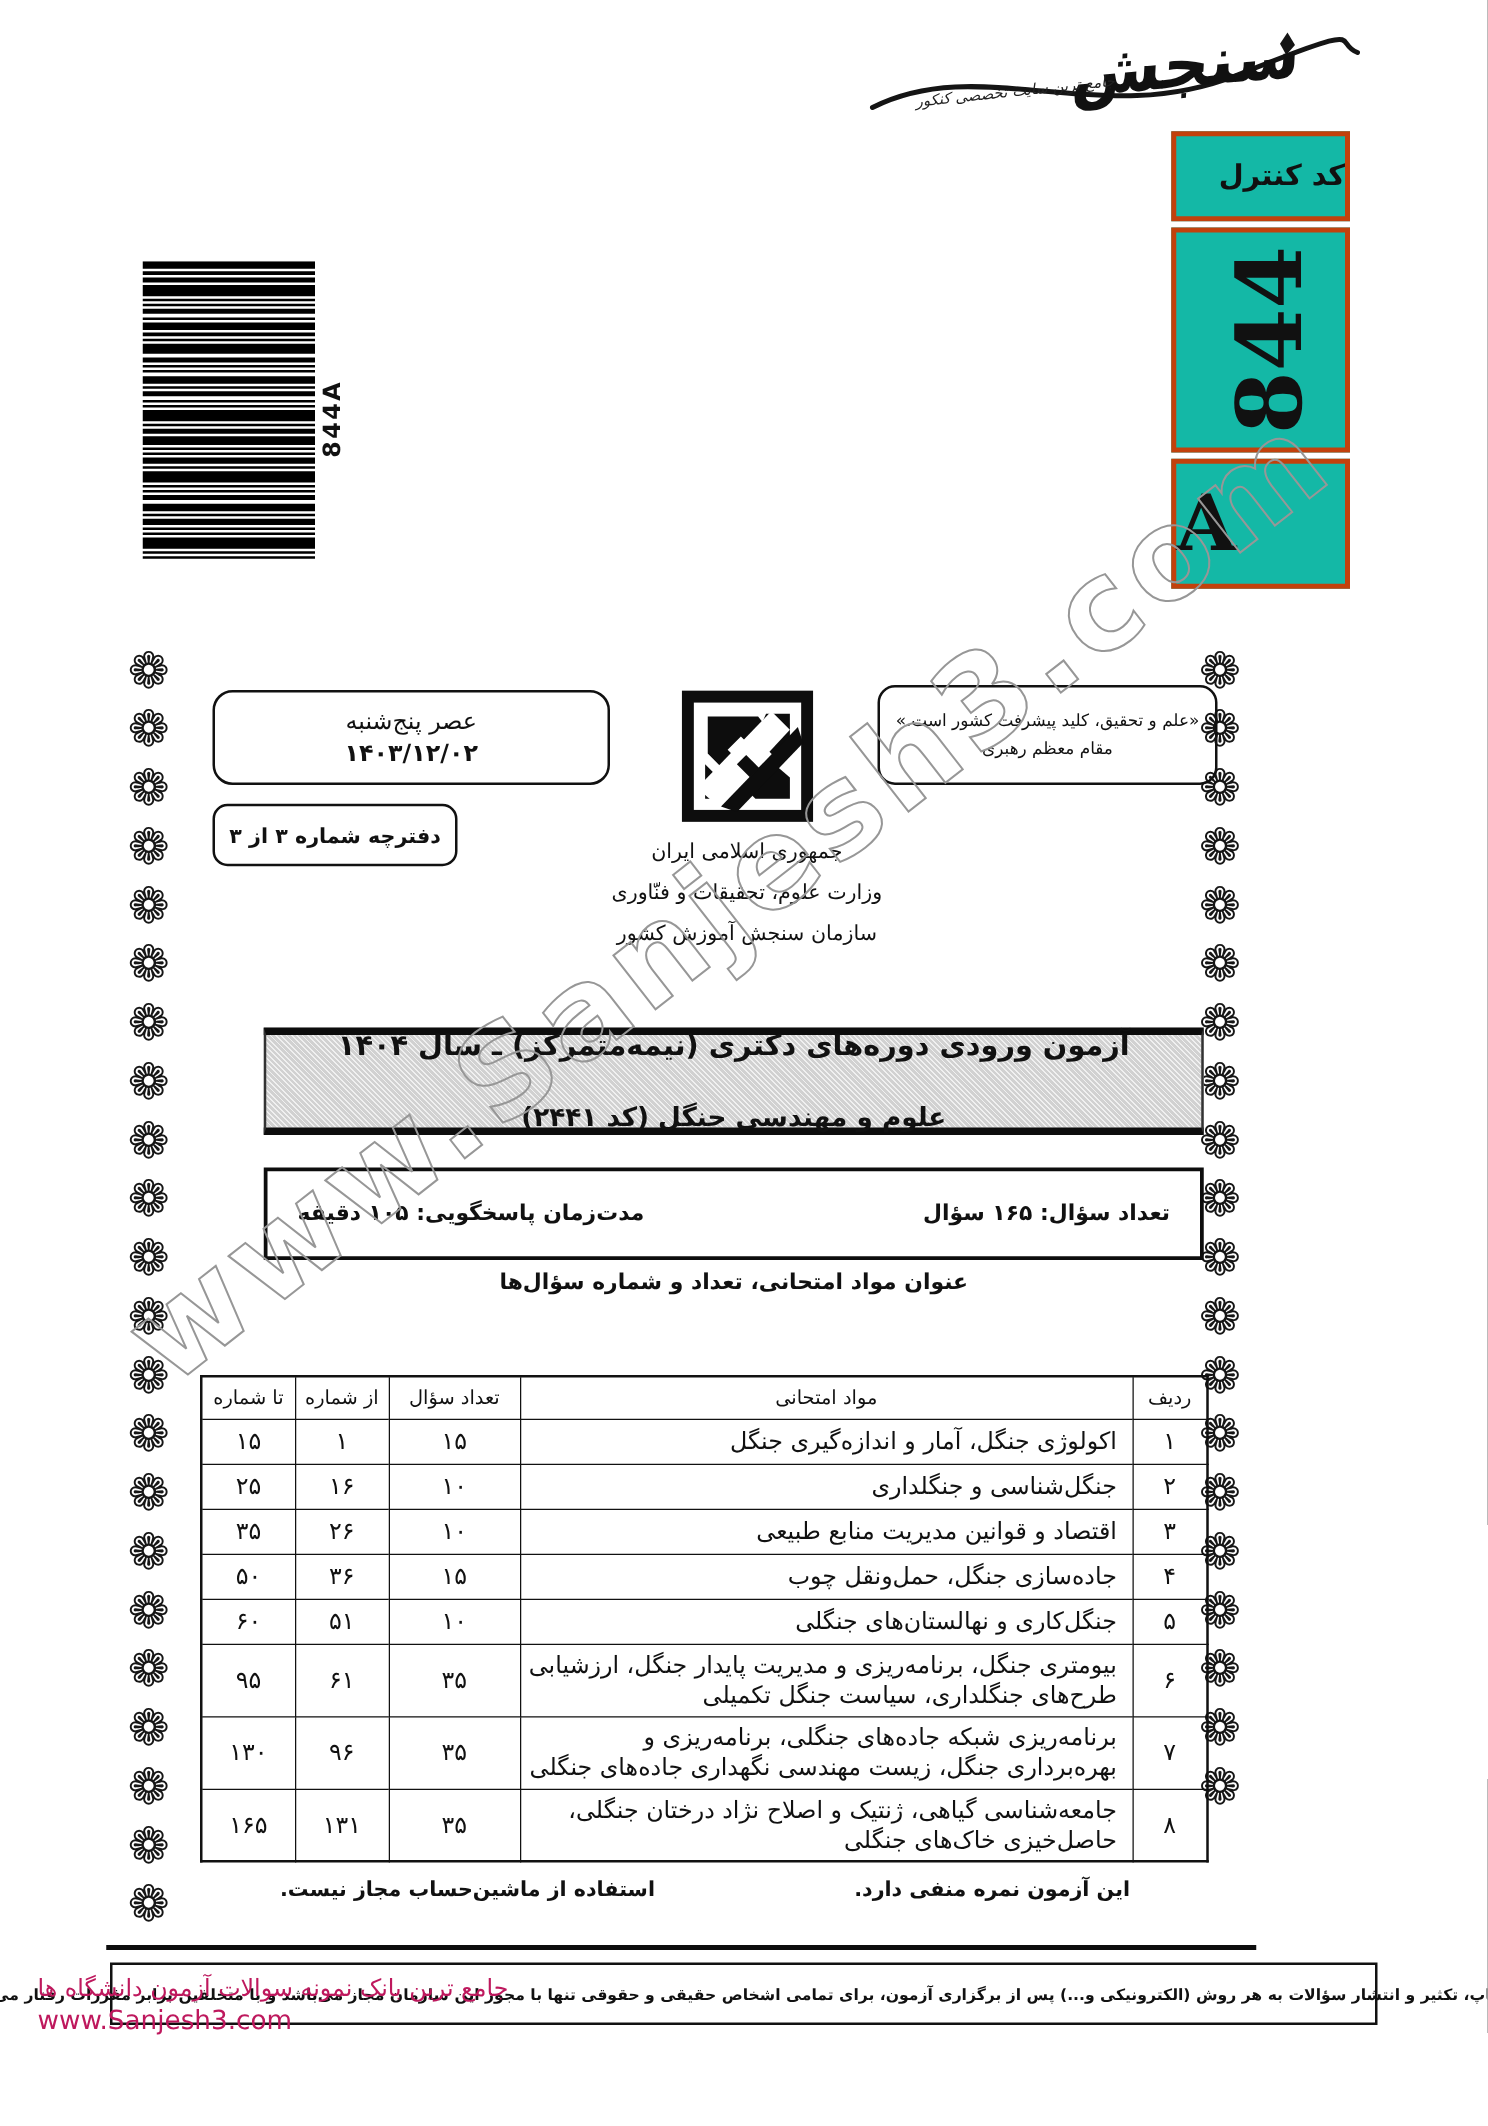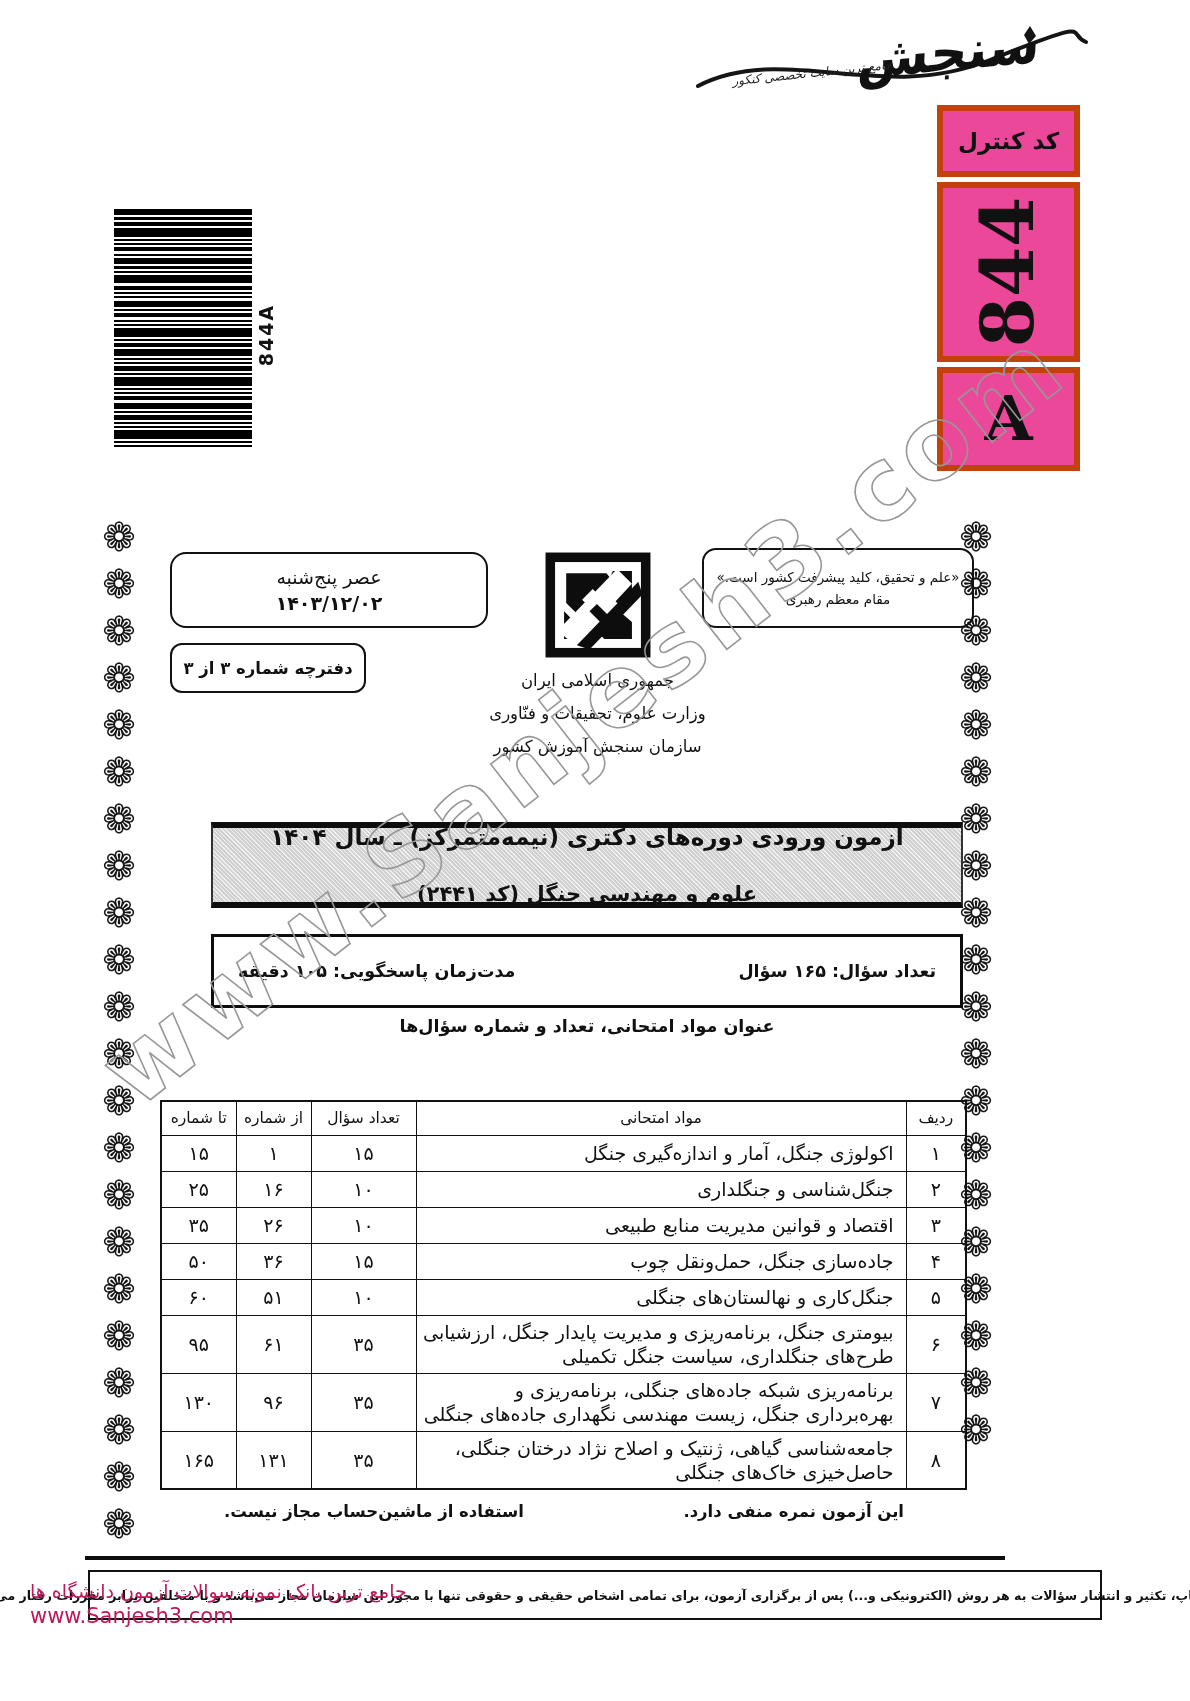--- a/index.html
+++ b/index.html
@@ -13,22 +13,22 @@
   .logo svg{position:absolute; left:0; top:0;}
   .logo .logo-main{
     position:absolute; right:50px; top:14px; font-size:52px; font-weight:bold;
     transform:rotate(-5deg) skewX(-8deg); direction:rtl; letter-spacing:-2px;
   }
   .logo .logo-tagline{
     position:absolute; left:42px; top:58px; font-size:12px; direction:rtl;
     transform:rotate(-6deg); font-style:italic; color:#222; white-space:nowrap;
   }
   
-  .ctrl-box{position:absolute; left:937px; width:143px; border:6px solid #c2410c;
-    display:flex; align-items:center; justify-content:center; background:#ec4899; box-sizing:border-box;}
+  .ctrl-box{position:absolute; left:937px; width:143px; border:4px solid #c2410c;
+    display:flex; align-items:center; justify-content:flex-start; background:#14b8a6; box-sizing:border-box;}
   .box-code-label{top:105px; height:72px; font-size:23px; font-weight:bold; direction:rtl;}
   .box-844{top:182px; height:180px;}
   .box-844 span{display:block; transform:rotate(-90deg);
     font-family:"DejaVu Serif", serif; font-weight:bold; font-size:72px; line-height:1;}
   .box-A{top:367px; height:104px;}
   .box-A span{font-family:"DejaVu Serif", serif; font-weight:bold; font-size:62px; line-height:1;}
   
   .barcode{position:absolute; left:114px; top:209px; width:138px; height:238px; overflow:hidden;}
   .barcode .bar{width:100%; background:#000;}
   .barcode-label{

